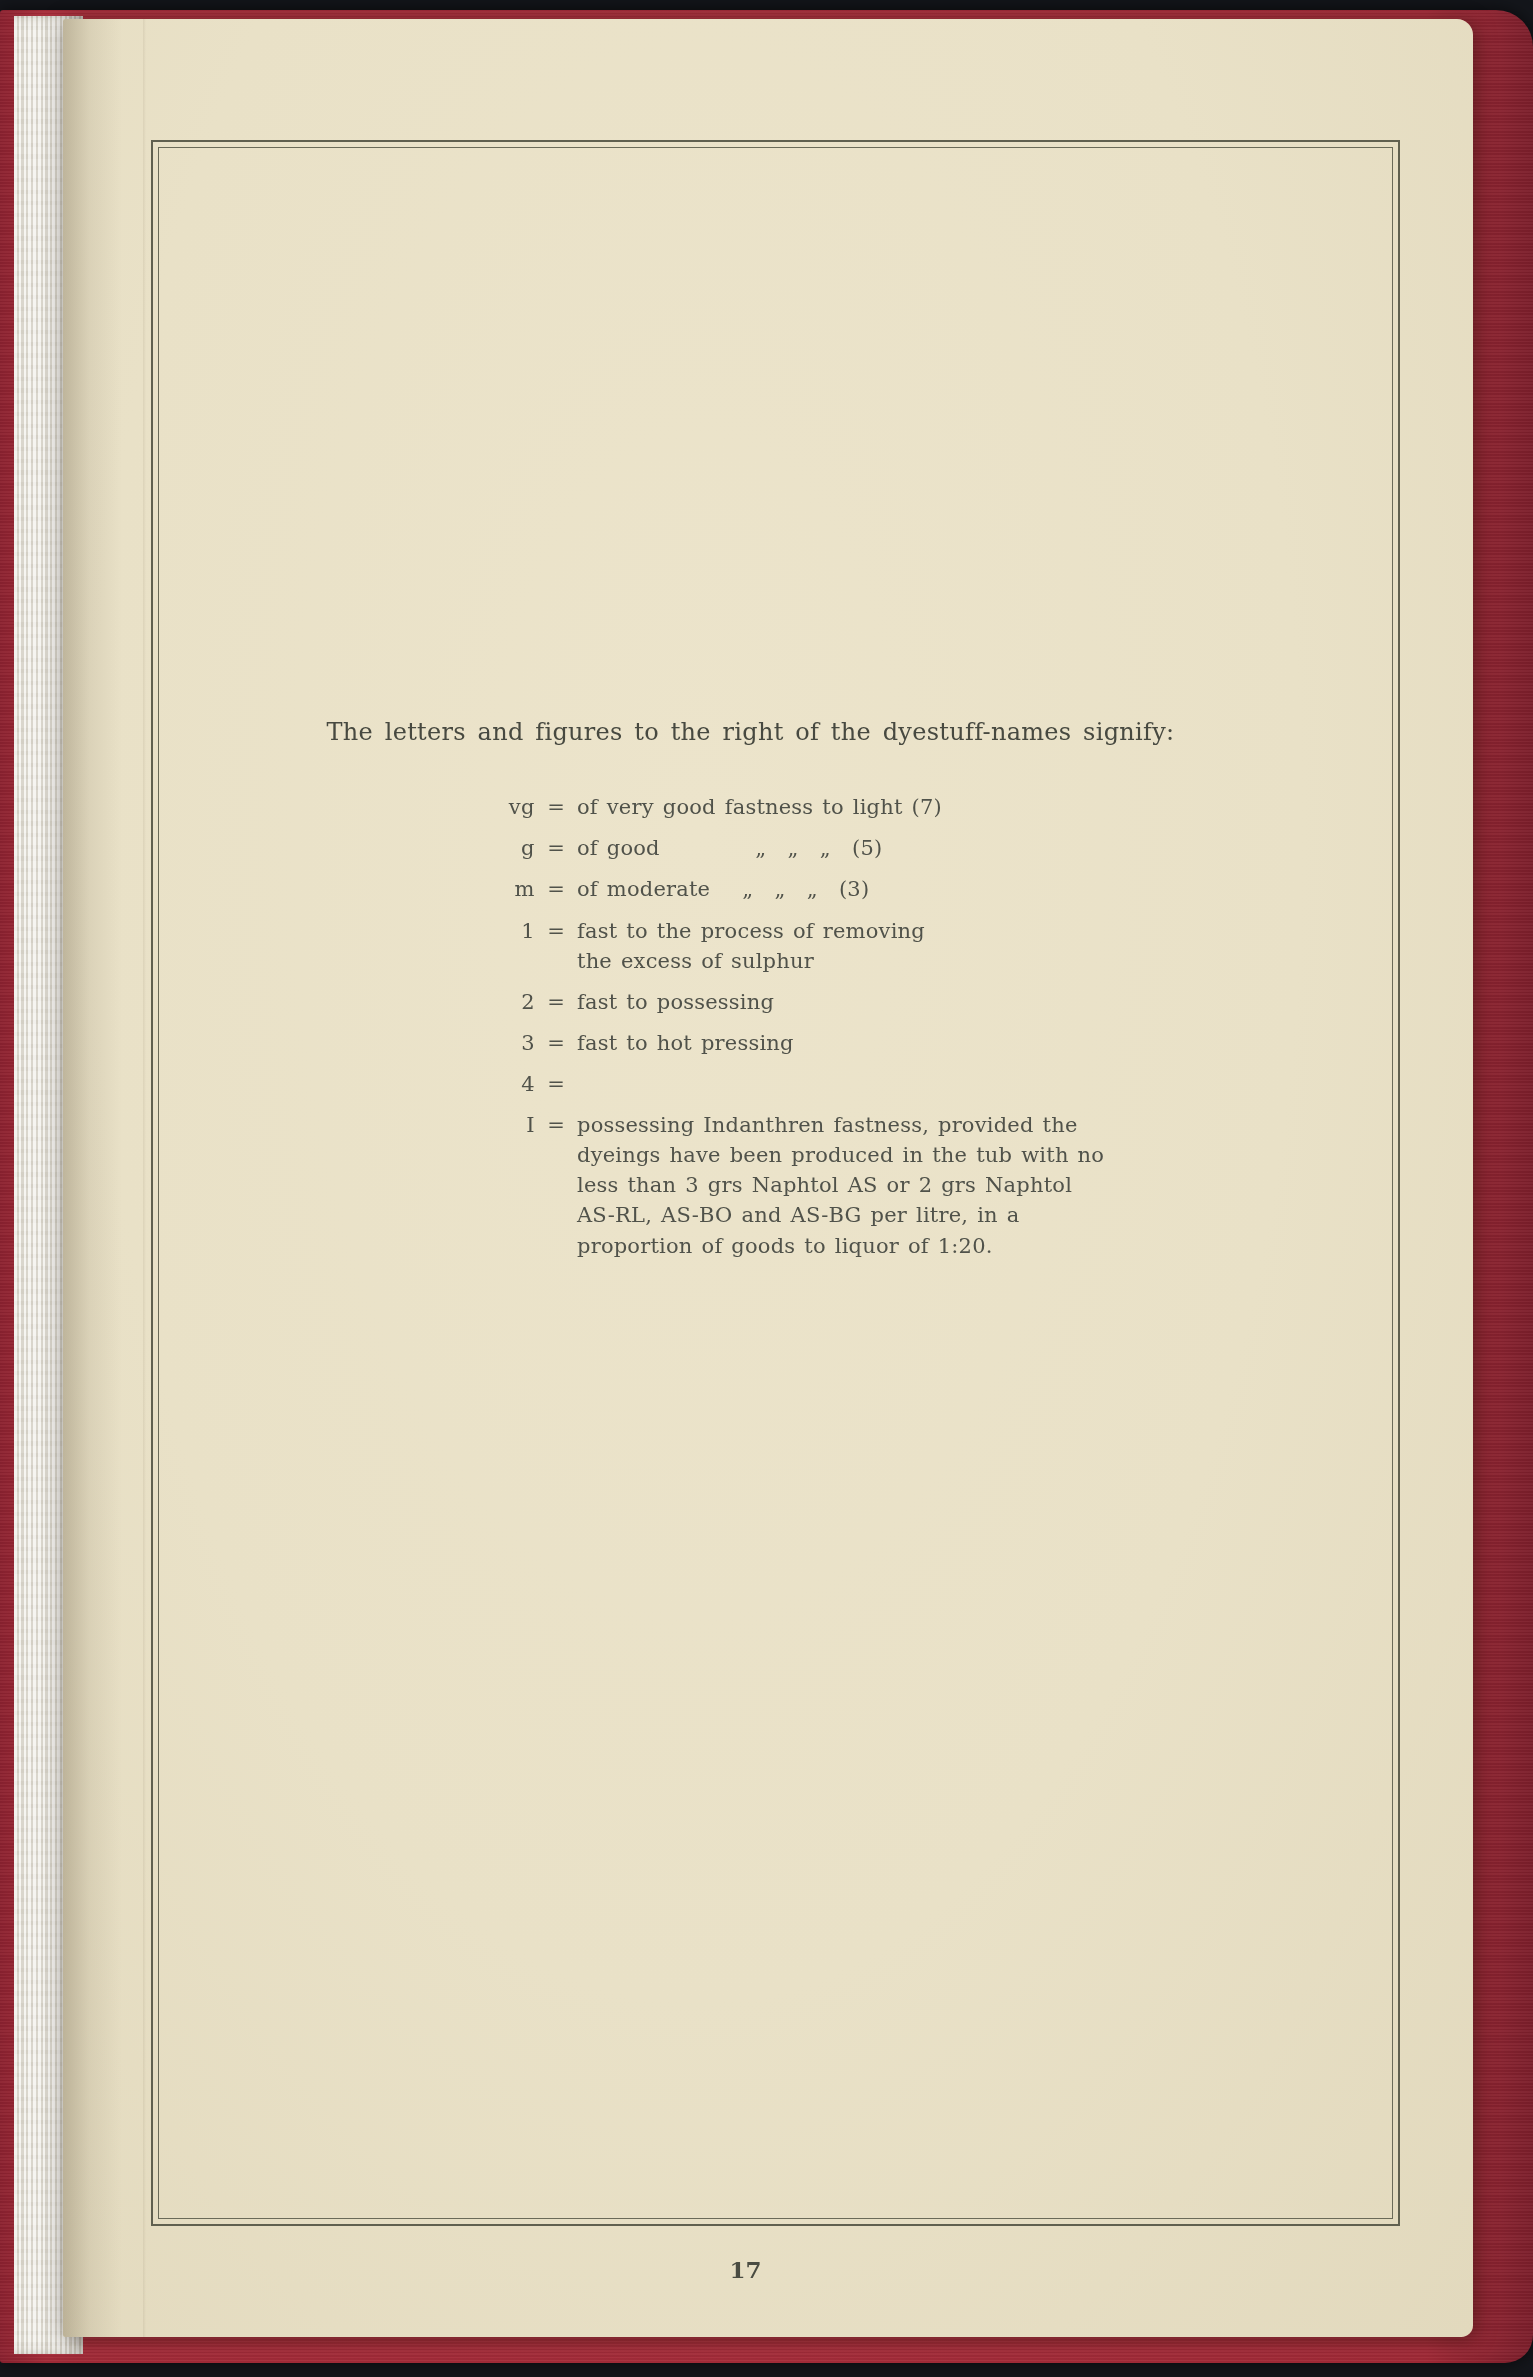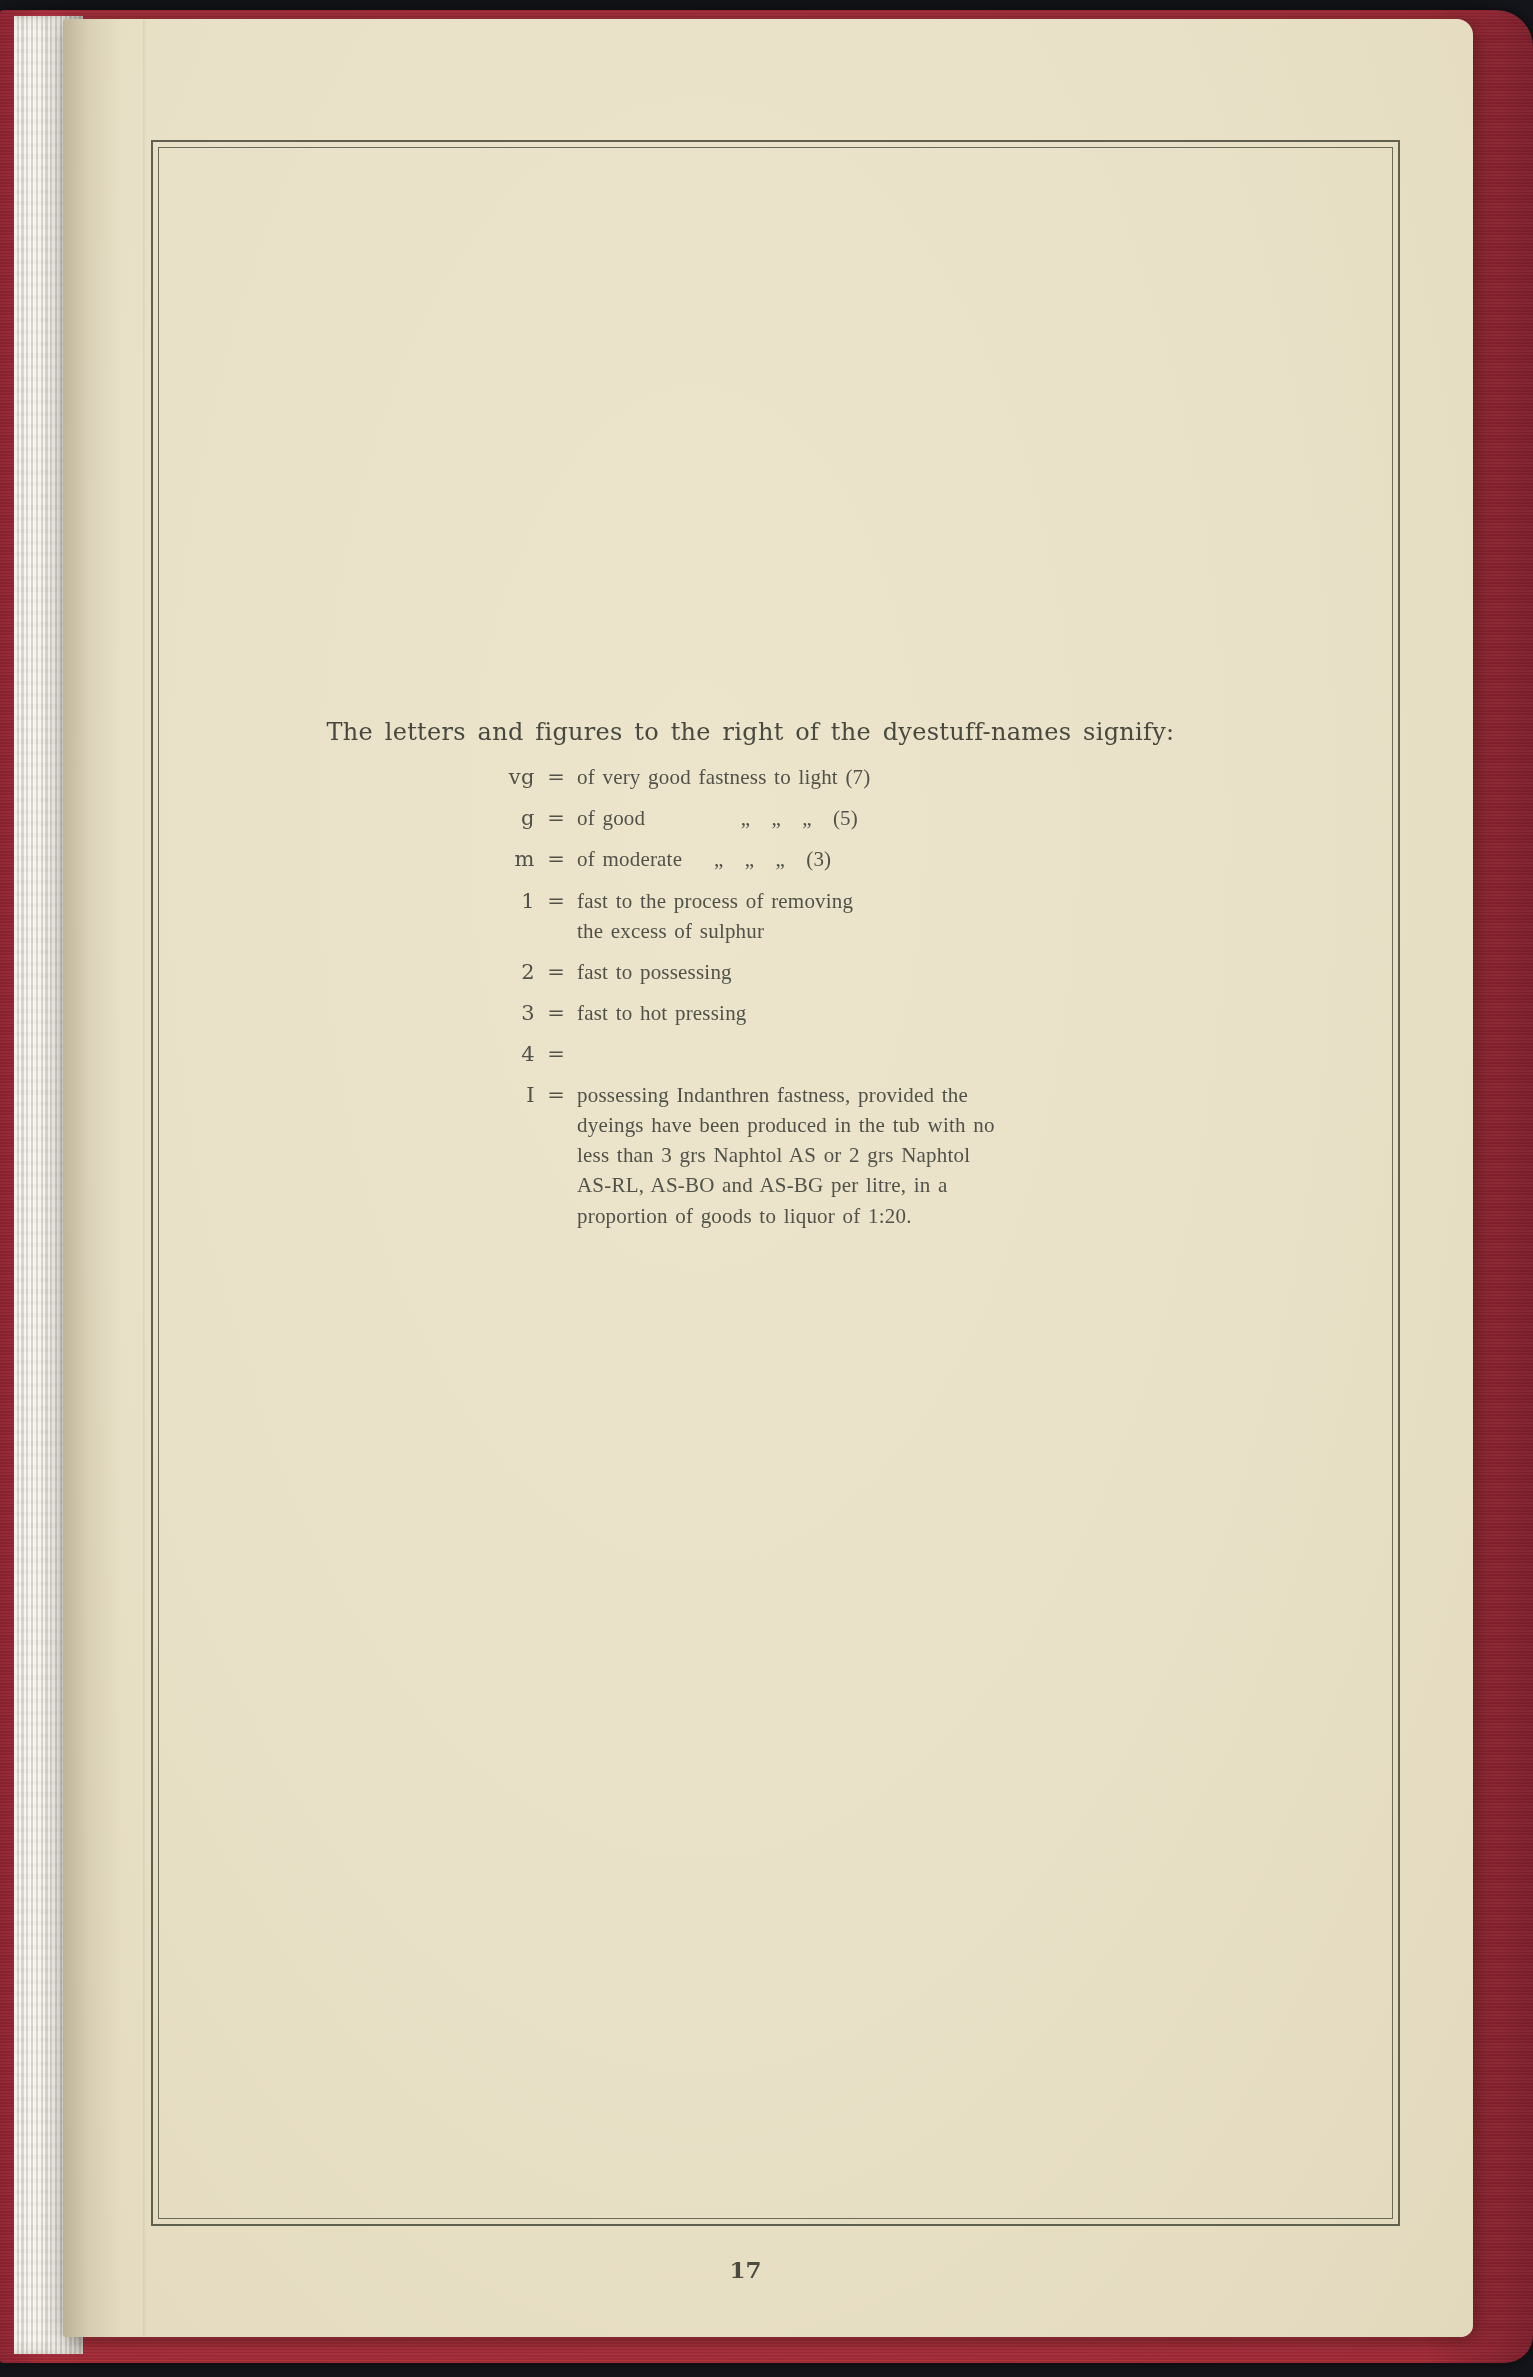--- a/index.html
+++ b/index.html
@@ -77,21 +77,21 @@
   .heading {
     font-size: 24px;
     letter-spacing: 0.3px;
     word-spacing: 3.7px;
     text-align: center;
     padding-right: 35px;
     color: #474940;
   }
 
   .legend {
-    margin-top: 16px;
+    margin-top: 46px;
     margin-left: 388px;
     font-size: 21px;
     color: #50524a;
   }
   .row { display: flex; margin-bottom: 11.2px; }
   .term {
     width: 84px;
     text-align: right;
     line-height: 1.43;
     letter-spacing: 0.5px;
@@ -102,21 +102,20 @@
     text-align: center;
     line-height: 1.43;
     flex: none;
   }
   .def {
     white-space: pre-wrap;
     max-width: 618px;
     line-height: 1.43;
     word-spacing: 2.1px;
     letter-spacing: 0.2px;
-    font-family: Liberation Serif, serif;
   }
 
   .page-number {
     position: absolute;
     left: 0; right: 45px; top: 2237px;
     text-align: center;
     font-size: 23px;
     color: #4a4c42;
     font-weight: bold;
   }

